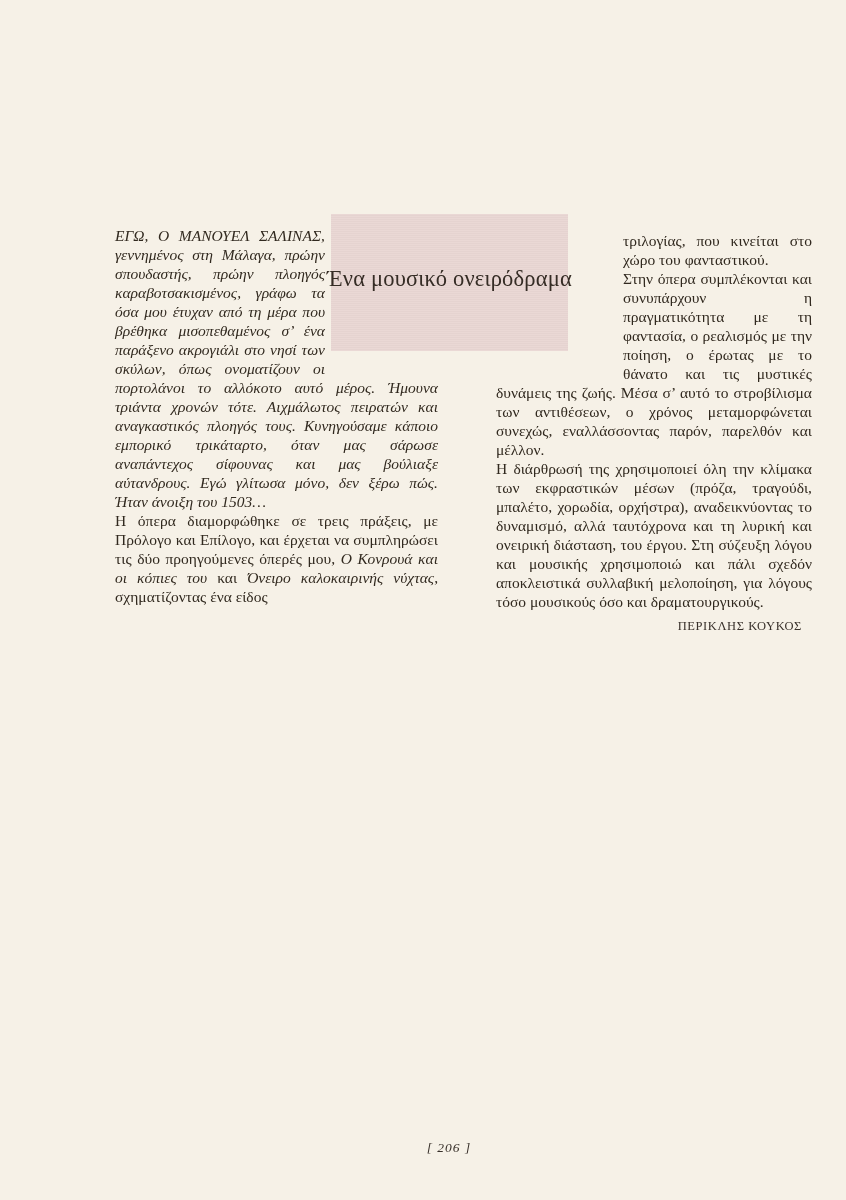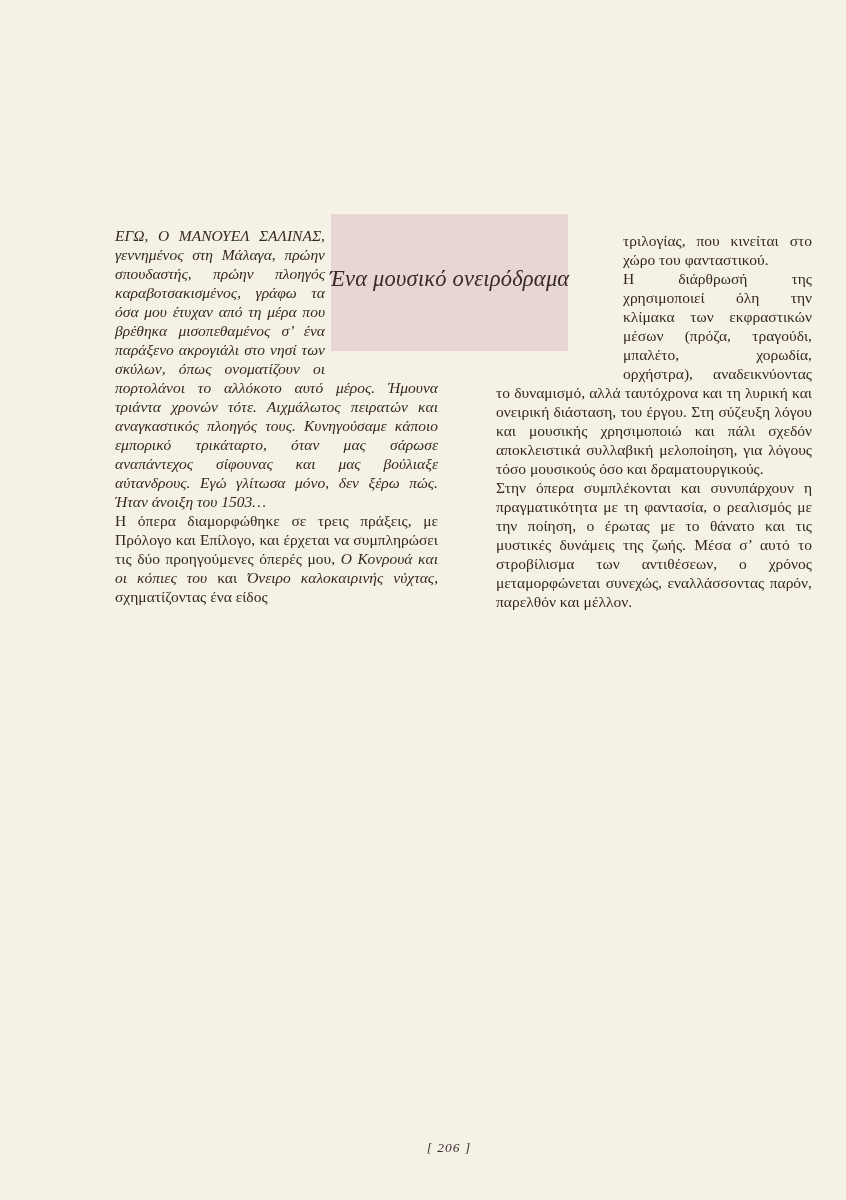--- a/index.html
+++ b/index.html
@@ -26,21 +26,20 @@
     top: 214px;
     width: 237px;
     height: 137px;
     background: #e9d6d3;
     background-image: repeating-linear-gradient(0deg, rgba(255,255,255,0.05) 0 1px, rgba(0,0,0,0.015) 1px 2px);
     display: flex;
     align-items: center;
     justify-content: center;
   }
   .title-box .title {
-    font-style: italic;
     font-size: 22.5px;
     letter-spacing: 0.2px;
     color: #352c25;
     white-space: nowrap;
     transform: translateY(-4px);
   }
   
   .col {
     position: absolute;
     font-size: 15.5px;
@@ -108,19 +107,20 @@
 
   <div class="col col-left">
     <span class="spacer spacer-right"></span>
     <p class="quote">ΕΓΩ, Ο ΜΑΝΟΥΕΛ ΣΑΛΙΝΑΣ, γεννημένος στη Μάλαγα, πρώην σπουδαστής, πρώην πλοηγός καραβοτσακισμένος, γράφω τα όσα μου έτυχαν από τη μέρα που βρέθηκα μισοπεθαμένος σ’ ένα παράξενο ακρογιάλι στο νησί των σκύλων, όπως ονοματίζουν οι πορτολάνοι το αλλόκοτο αυτό μέρος. Ήμουνα τριάντα χρονών τότε. Αιχμάλωτος πειρατών και αναγκαστικός πλοηγός τους. Κυνηγούσαμε κάποιο εμπορικό τρικάταρτο, όταν μας σάρωσε αναπάντεχος σίφουνας και μας βούλιαξε αύτανδρους. Εγώ γλίτωσα μόνο, δεν ξέρω πώς. Ήταν άνοιξη του 1503…</p>
     <p><span>Η όπερα διαμορφώθηκε σε τρεις πράξεις, με Πρόλογο και Επίλογο, και έρχεται να συμπληρώσει τις δύο προηγούμενες όπερές μου, </span><em>Ο Κονρουά και οι κόπιες του</em><span> και </span><em>Όνειρο καλοκαιρινής νύχτας</em><span>, σχηματίζοντας ένα είδος</span></p>
   </div>
 
   <div class="col col-right">
     <span class="spacer spacer-left"></span>
     <p><span>τριλογίας, που κινείται στο χώρο του φανταστικού.</span></p>
+    <p><span>Στην όπερα συμπλέκονται και συνυπάρχουν η πραγματικότητα με τη φαντασία, ο ρεαλισμός με την ποίηση, ο έρωτας με το θάνατο και τις μυστικές δυνάμεις της ζωής. Μέσα σ’ αυτό το στροβίλισμα των αντιθέσεων, ο χρόνος μεταμορφώνεται συνεχώς, εναλλάσσοντας παρόν, παρελθόν και μέλλον.</span></p>
     <p><span>Η διάρθρωσή της χρησιμοποιεί όλη την κλίμακα των εκφραστικών μέσων (πρόζα, τραγούδι, μπαλέτο, χορωδία, ορχήστρα), αναδεικνύοντας το δυναμισμό, αλλά ταυτόχρονα και τη λυρική και ονειρική διάσταση, του έργου. Στη σύζευξη λόγου και μουσικής χρησιμοποιώ και πάλι σχεδόν αποκλειστικά συλλαβική μελοποίηση, για λόγους τόσο μουσικούς όσο και δραματουργικούς.</span></p>
-    <p><span>Στην όπερα συμπλέκονται και συνυπάρχουν η πραγματικότητα με τη φαντασία, ο ρεαλισμός με την ποίηση, ο έρωτας με το θάνατο και τις μυστικές δυνάμεις της ζωής. Μέσα σ’ αυτό το στροβίλισμα των αντιθέσεων, ο χρόνος μεταμορφώνεται συνεχώς, εναλλάσσοντας παρόν, παρελθόν και μέλλον.</span></p>
+    <div class="signature">ΠΕΡΙΚΛΗΣ ΚΟΥΚΟΣ</div>
   </div>
 
   <div class="page-number">[ 206 ]</div>
 
 </div>
 
 </body></html>

